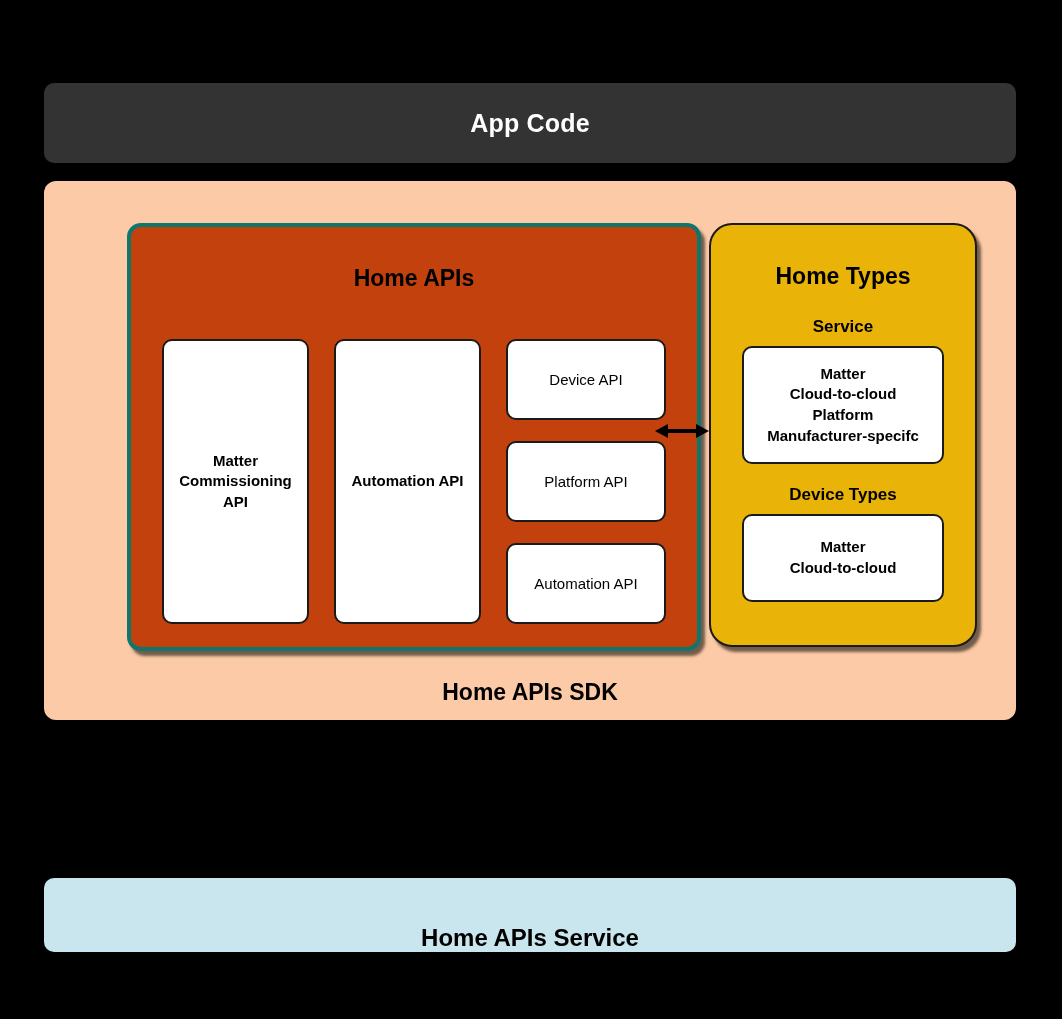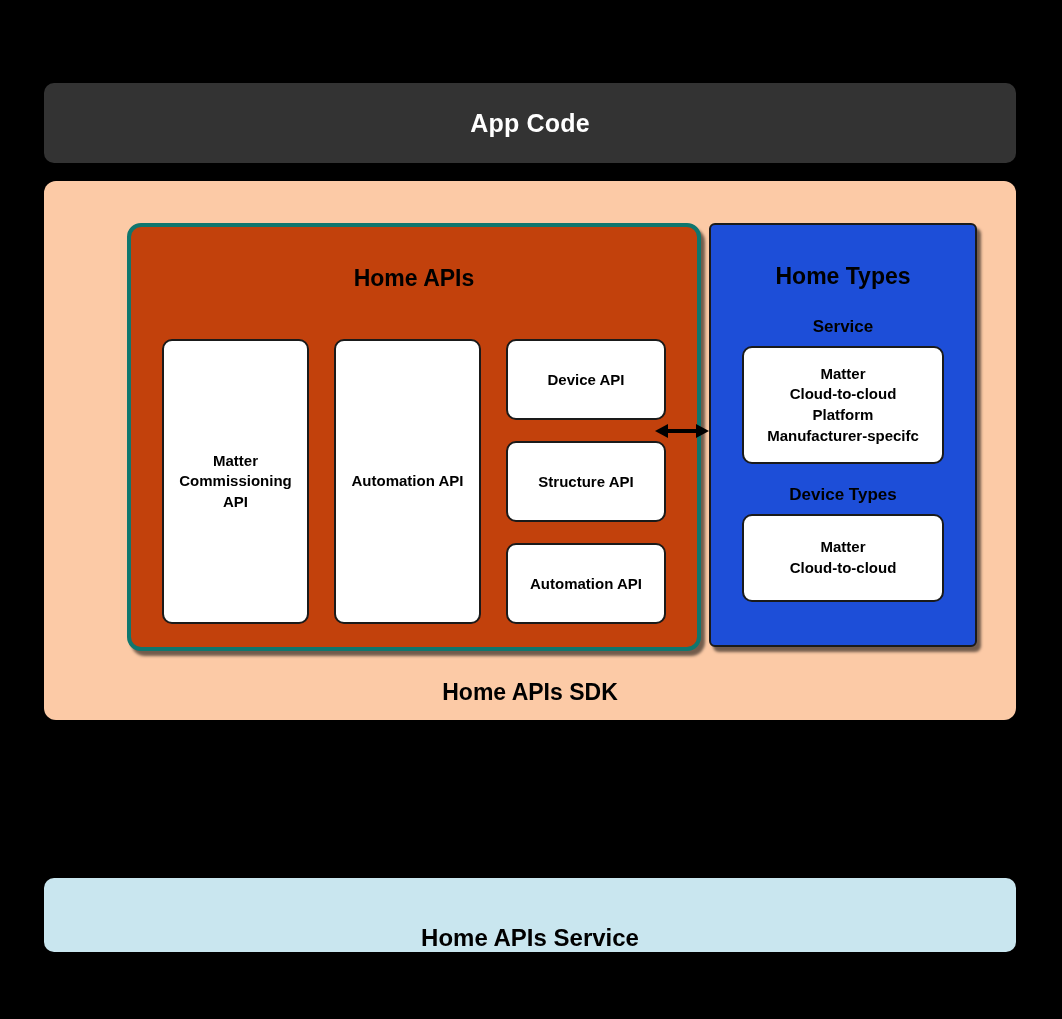--- a/index.html
+++ b/index.html
@@ -77,23 +77,23 @@
     border-radius: 14px;
     box-shadow: 4px 5px 3px rgba(0,0,0,0.55);
     margin-left: 40px;
   }
   .home-types-panel {
     position: absolute;
     left: 665px;
     top: 42px;
     width: 264px;
     height: 420px;
-    background: #1d4ed8;
-    border: 2px solid #1a1a1a;
-    border-radius: 6px;
+    background: #eab308;
+    border: 2px solid #1a1a1a;
+    border-radius: 23px;
     box-shadow: 4px 5px 3px rgba(0,0,0,0.55);
   }
 
   .panel-title {
     text-align: center;
     font-size: 23px;
     font-weight: bold;
     color: #000000;
     margin-top: 38px;
   }
@@ -135,21 +135,21 @@
   .api-box-small {
     height: 81px;
     background: #ffffff;
     border: 2px solid #1a1a1a;
     border-radius: 10px;
     display: flex;
     align-items: center;
     justify-content: center;
     text-align: center;
     font-size: 15px;
-    font-weight: bold;
+    font-weight: normal;
     color: #000000;
     box-sizing: border-box;
   }
 
   
   .types-inner {
     position: absolute;
     left: 31px;
     top: 92px;
     width: 202px;
@@ -224,21 +224,21 @@
 
       <div class="api-columns">
         <div class="api-box-tall">Matter
 Commissioning
 API</div>
 
         <div class="api-box-tall">Automation API</div>
 
         <div class="api-stack">
           <div class="api-box-small">Device API</div>
-          <div class="api-box-small">Structure API</div>
+          <div class="api-box-small">Platform API</div>
           <div class="api-box-small">Automation API</div>
         </div>
       </div>
     </div>
 
     <svg class="connector-arrow" viewBox="0 0 54 24" xmlns="http://www.w3.org/2000/svg">
       <line x1="10" y1="12" x2="44" y2="12" stroke="#000000" stroke-width="4"></line>
       <polygon points="0,12 13,5 13,19" fill="#000000"></polygon>
       <polygon points="54,12 41,5 41,19" fill="#000000"></polygon>
     </svg>

